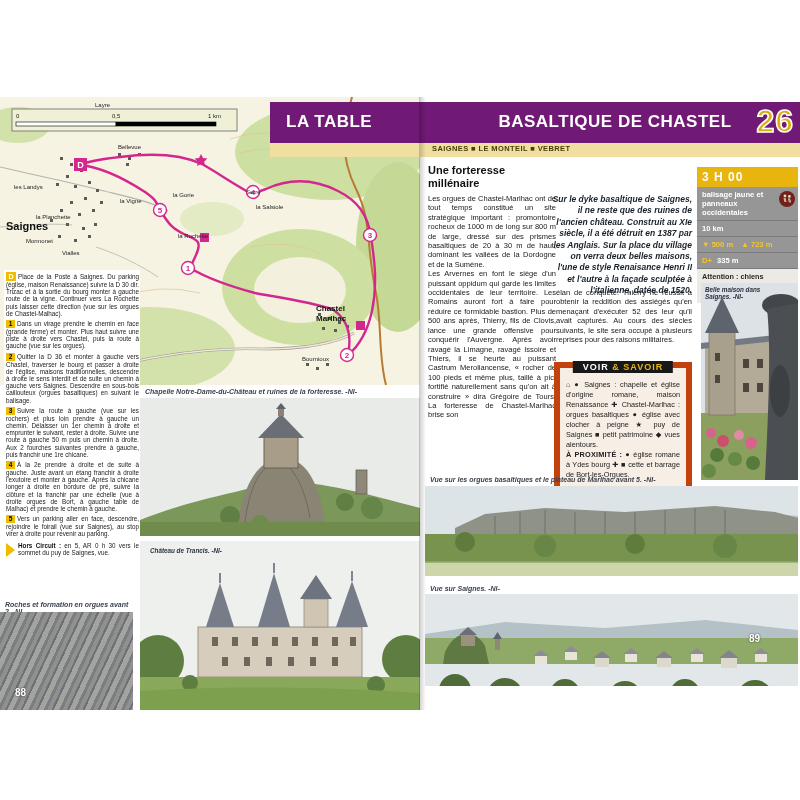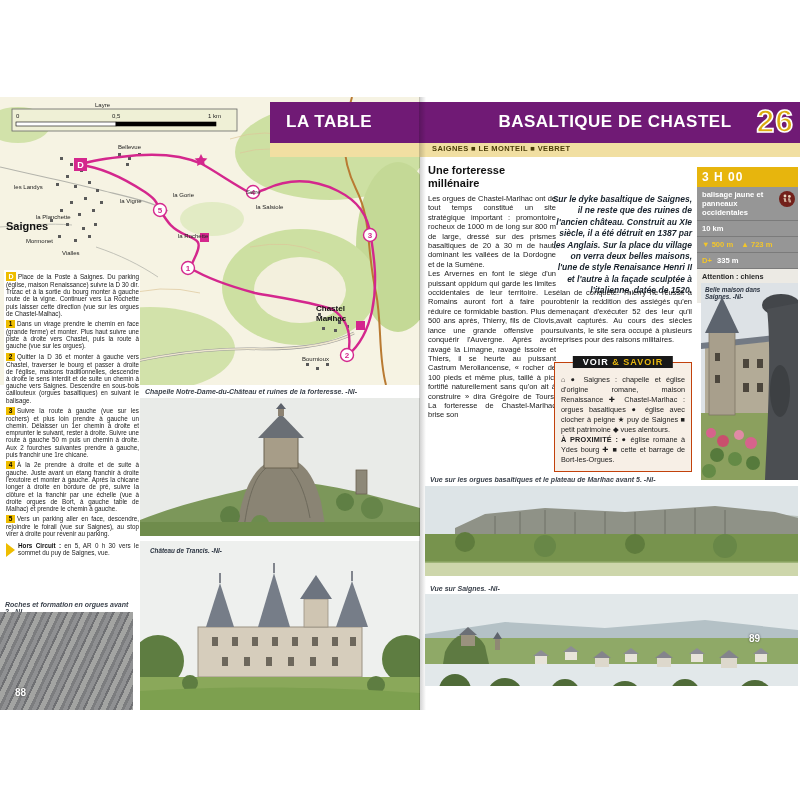--- a/index.html
+++ b/index.html
@@ -41,21 +41,21 @@
                    linear-gradient(#949596,#88898b);}
   .pageno{position:absolute;color:#fff;font-weight:bold;font-size:10px;text-shadow:0 0 2px rgba(0,0,0,.7);}
   
   .art-head{position:absolute;left:428px;top:164px;width:130px;font-size:11px;font-weight:bold;line-height:12.5px;color:#111;}
   .artcol{position:absolute;font-size:7.5px;line-height:9.4px;text-align:justify;white-space:pre-line;}
   .col1{left:428px;top:194px;width:128px;}
   .col2{left:556px;top:288px;width:136px;}
   .intro{position:absolute;left:552px;top:167px;width:140px;font-size:8.5px;line-height:11.4px;
          font-weight:bold;font-style:italic;text-align:right;color:#18222c;margin-top:27px;}
   
-  .voir{position:absolute;left:554px;top:362px;width:138px;background:#f7efe6;border:1px solid #c2410c;
+  .voir{position:absolute;left:554px;top:362px;width:138px;background:#f7efe6;border:6px solid #c2410c;
         padding:12px 6px 6px 6px;box-sizing:border-box;}
   .voir .hdr{position:absolute;left:50%;transform:translateX(-50%);top:-7px;background:#181818;color:#fff;
              font-size:9px;font-weight:bold;padding:1px 10px;letter-spacing:1px;white-space:nowrap;}
   .voir .hdr .acc{color:#e7b70f;}
   .voir .bd{font-size:7.3px;line-height:10px;text-align:justify;color:#222;}
   .voir .bd b{letter-spacing:.2px;}
   
   .infobox{position:absolute;left:697px;top:167px;width:101px;font-size:7.6px;}
   .ib-dur{background:#e7b50d;color:#fff;font-weight:bold;font-size:12px;padding:3px 5px;letter-spacing:1px;}
   .ib-gray{background:#969696;color:#fff;position:relative;}

